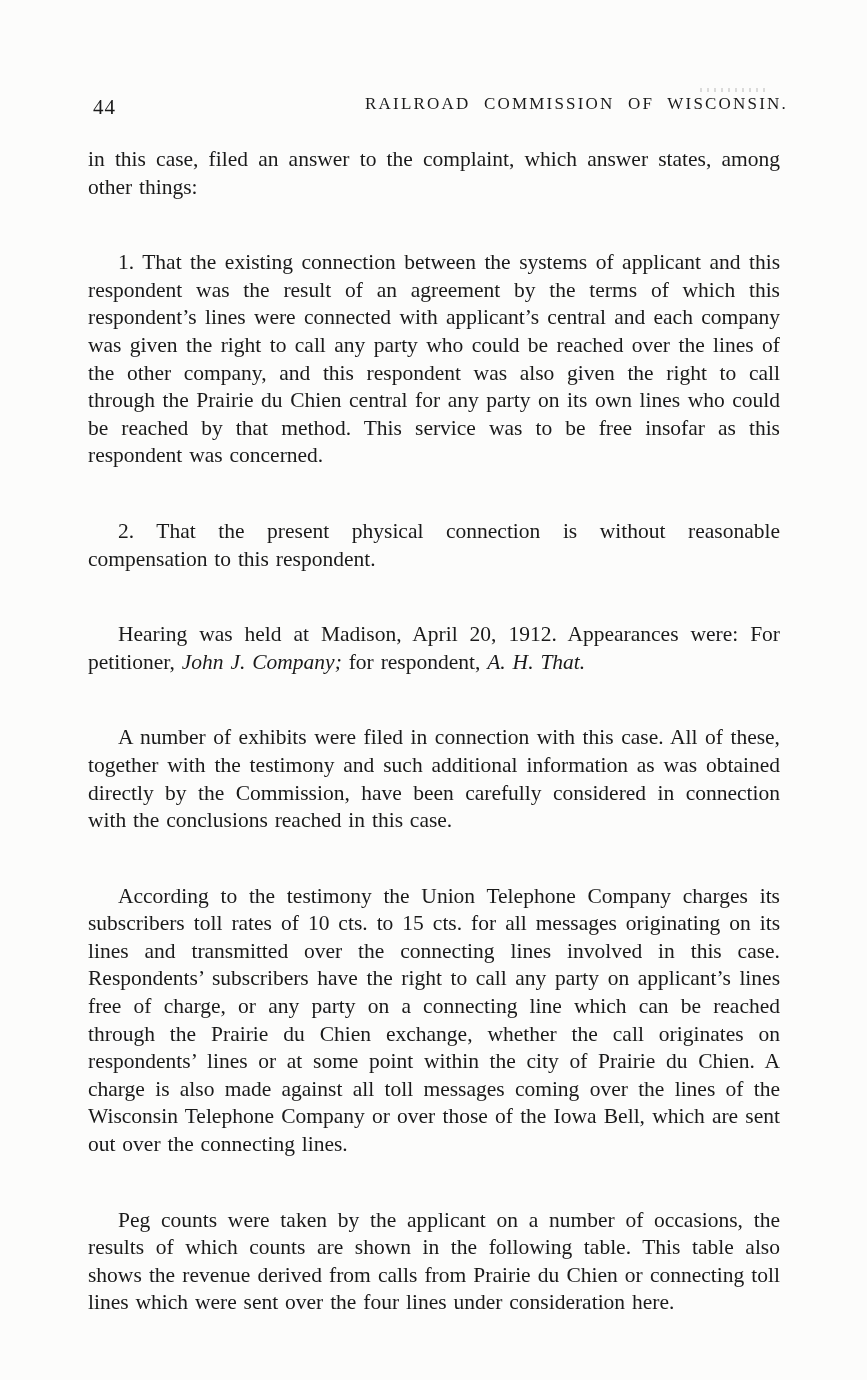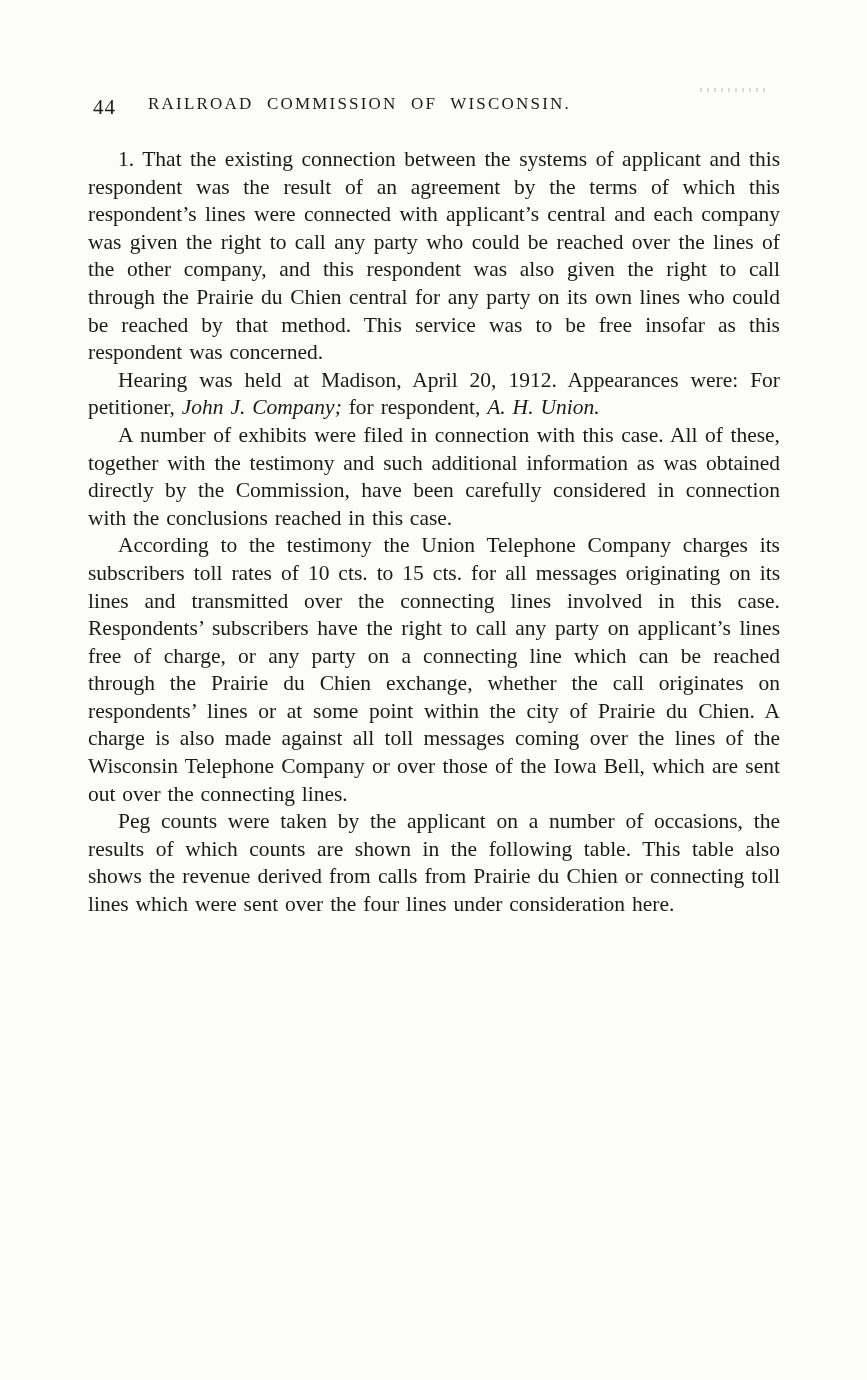--- a/index.html
+++ b/index.html
@@ -30,21 +30,21 @@
     position: absolute;
     left: 5px;
     top: 1px;
     font-size: 21px;
     letter-spacing: 1px;
   }
   .running {
     display: block;
     width: 640px;
     margin: 0 auto 0 60px;
-    text-align: left;
+    text-align: right;
     font-size: 17px;
     letter-spacing: 2.2px;
     word-spacing: 7px;
     white-space: nowrap;
   }
   .artifact {
     position: absolute;
     top: 88px;
     left: 700px;
     width: 70px;
@@ -65,34 +65,37 @@
     line-height: 27.6px;
     text-align: justify;
     word-spacing: 1.5px;
   }
   .text-block p {
     margin: 0;
     padding: 0;
   }
   .text-block p.indent {
     text-indent: 30px;
+    margin-top: 48px;
   }
   .it {
     font-style: italic;
   }
 </style>
 </head>
 <body style="background: rgb(252, 252, 251);">
 
 <div class="page" style="color: rgb(26, 26, 26);">
   <div class="header">
     <span class="pagenum">44</span>
     <span class="running">RAILROAD COMMISSION OF WISCONSIN.</span>
   </div>
   <div class="artifact"></div>
   <div class="text-block" id="text-block">
+      <p><span>in this case, filed an answer to the complaint, which answer states, among other things:</span></p>
       <p class="indent"><span>1.  That the existing connection between the systems of applicant and this respondent was the result of an agreement by the terms of which this respondent’s lines were connected with applicant’s central and each company was given the right to call any party who could be reached over the lines of the other company, and this respondent was also given the right to call through the Prairie du Chien central for any party on its own lines who could be reached by that method.  This service was to be free insofar as this respondent was concerned.</span></p>
-      <p class="indent"><span>Hearing was held at Madison, April 20, 1912.  Appearances were: For petitioner, </span><span class="it">John J. Company;</span><span> for respondent, </span><span class="it">A. H. Union.</span></p>
+      <p class="indent"><span>2.  That the present physical connection is without reasonable compensation to this respondent.</span></p>
+      <p class="indent"><span>Hearing was held at Madison, April 20, 1912.  Appearances were: For petitioner, </span><span class="it">John J. Company;</span><span> for respondent, </span><span class="it">A. H. That.</span></p>
       <p class="indent"><span>A number of exhibits were filed in connection with this case. All of these, together with the testimony and such additional information as was obtained directly by the Commission, have been carefully considered in connection with the conclusions reached in this case.</span></p>
       <p class="indent"><span>According to the testimony the Union Telephone Company charges its subscribers toll rates of 10 cts. to 15 cts. for all messages originating on its lines and transmitted over the connecting lines involved in this case.  Respondents’ subscribers have the right to call any party on applicant’s lines free of charge, or any party on a connecting line which can be reached through the Prairie du Chien exchange, whether the call originates on respondents’ lines or at some point within the city of Prairie du Chien.  A charge is also made against all toll messages coming over the lines of the Wisconsin Telephone Company or over those of the Iowa Bell, which are sent out over the connecting lines.</span></p>
       <p class="indent"><span>Peg counts were taken by the applicant on a number of occasions, the results of which counts are shown in the following table.  This table also shows the revenue derived from calls from Prairie du Chien or connecting toll lines which were sent over the four lines under consideration here.</span></p>
     </div>
 </div>
 
 </body></html>

